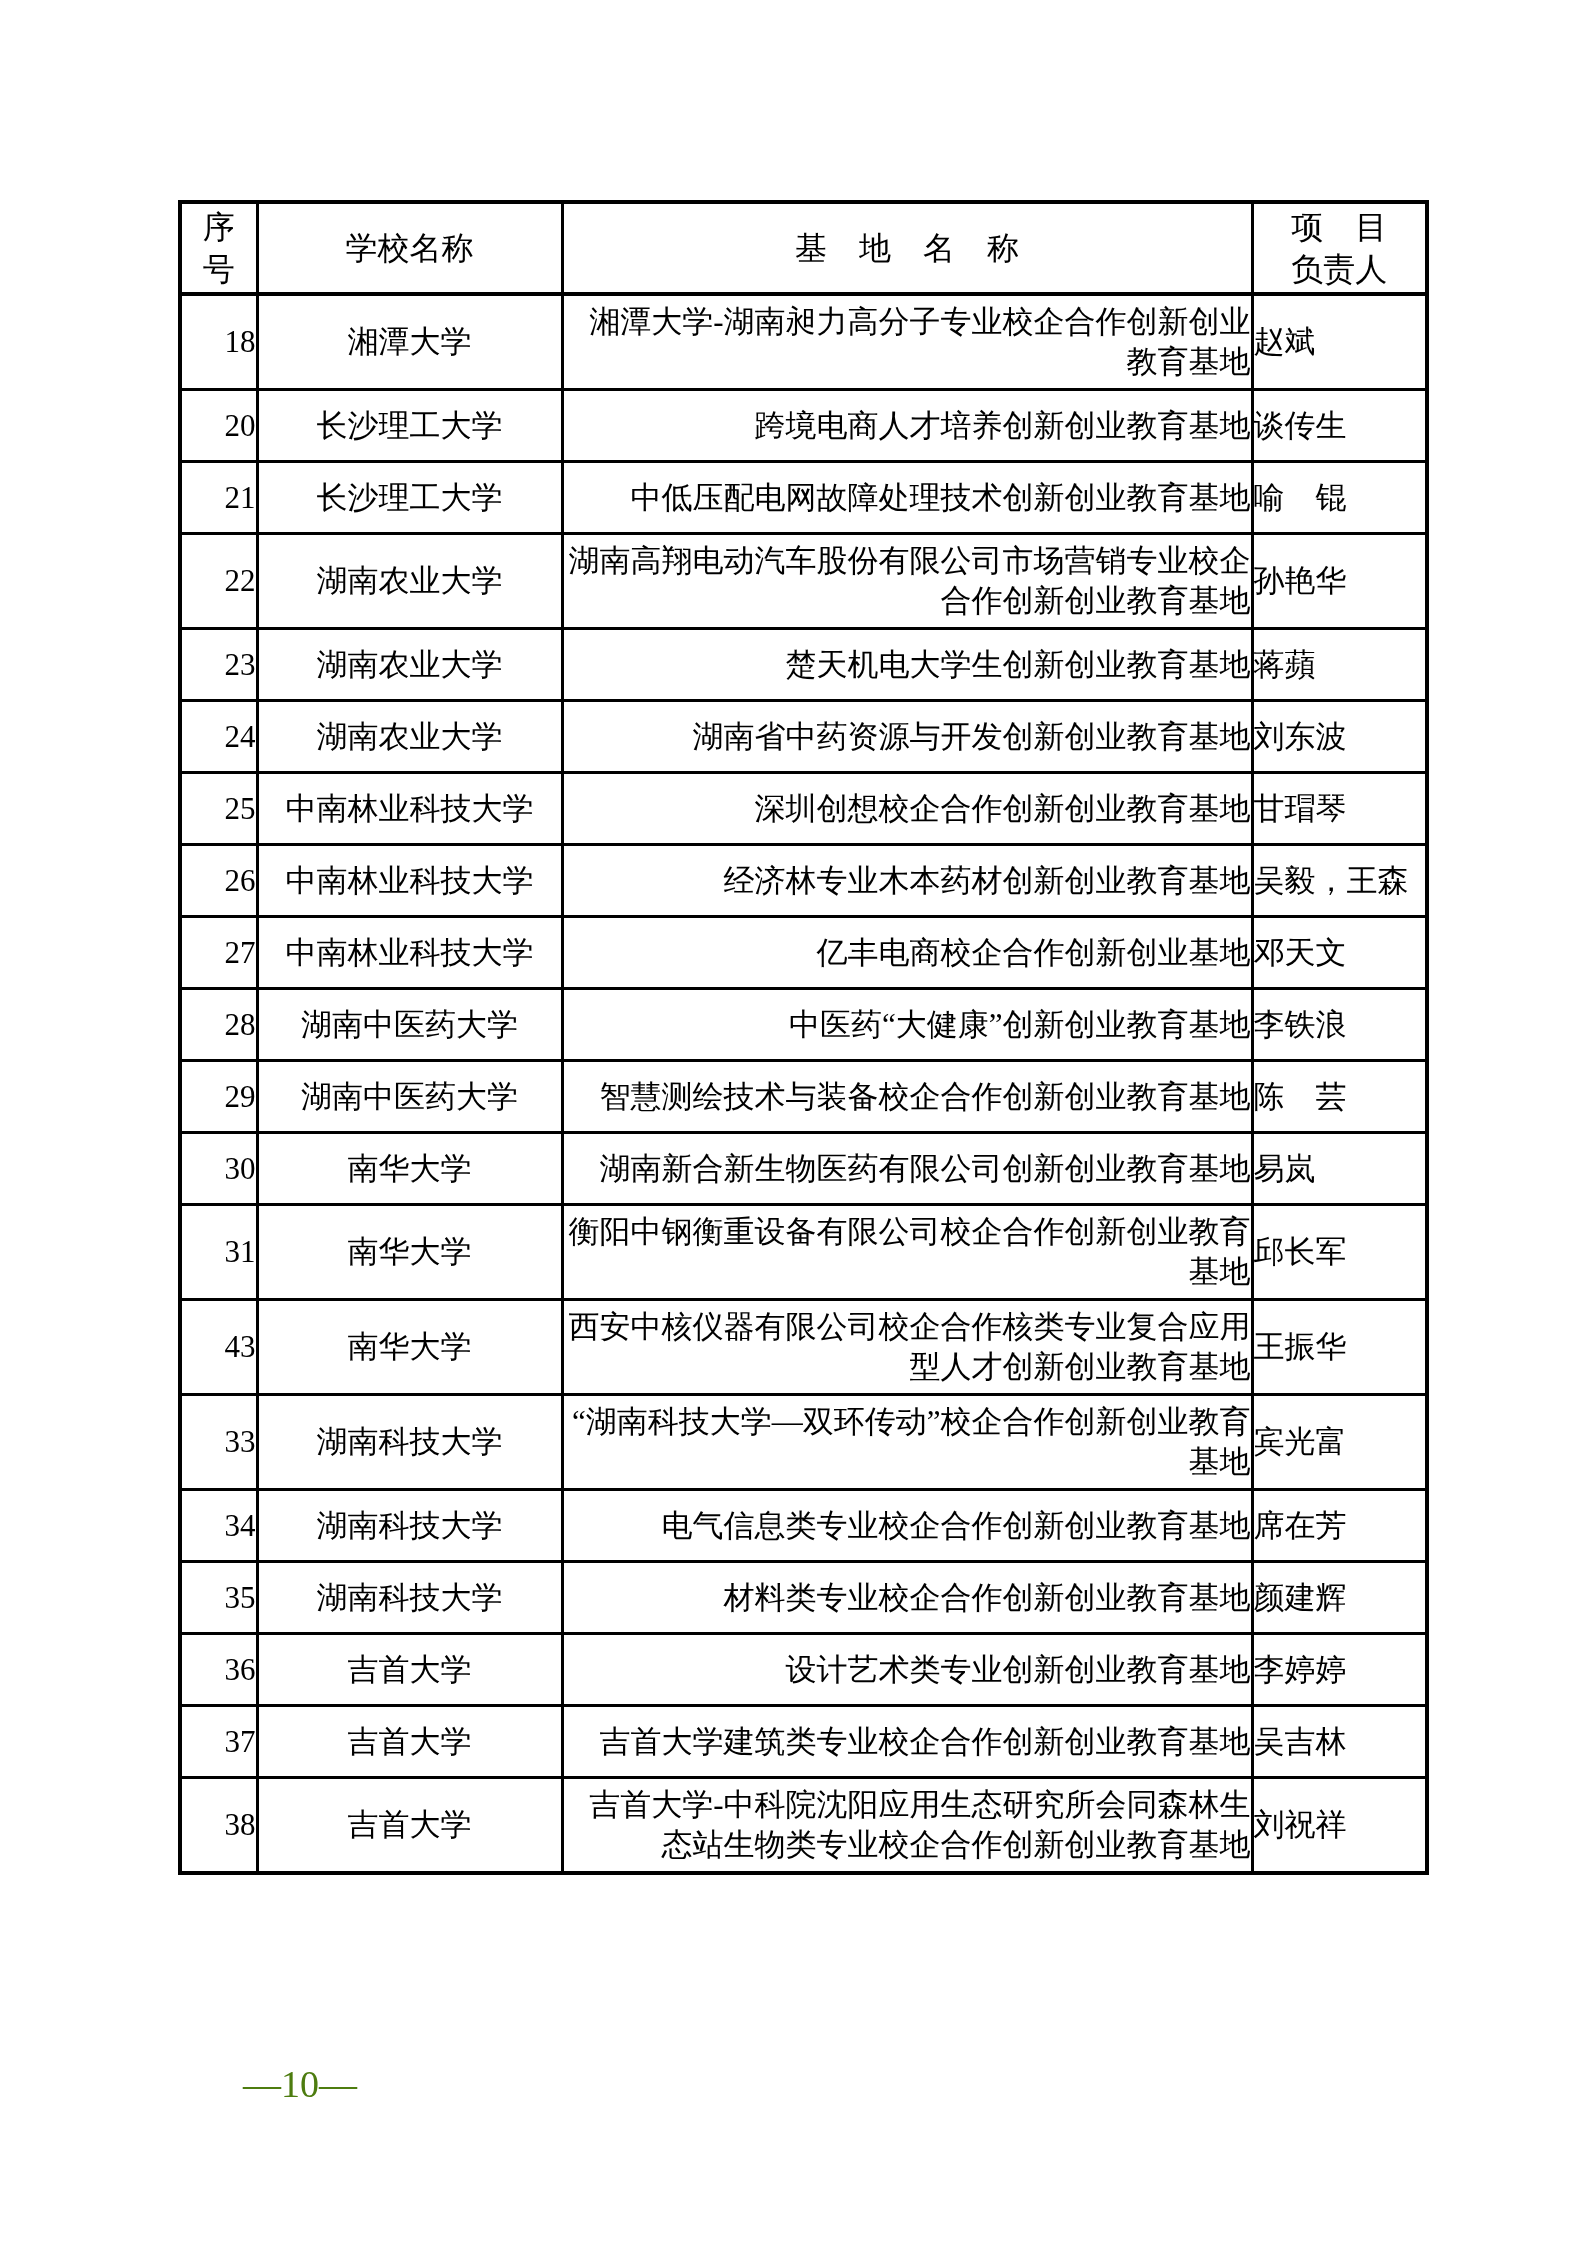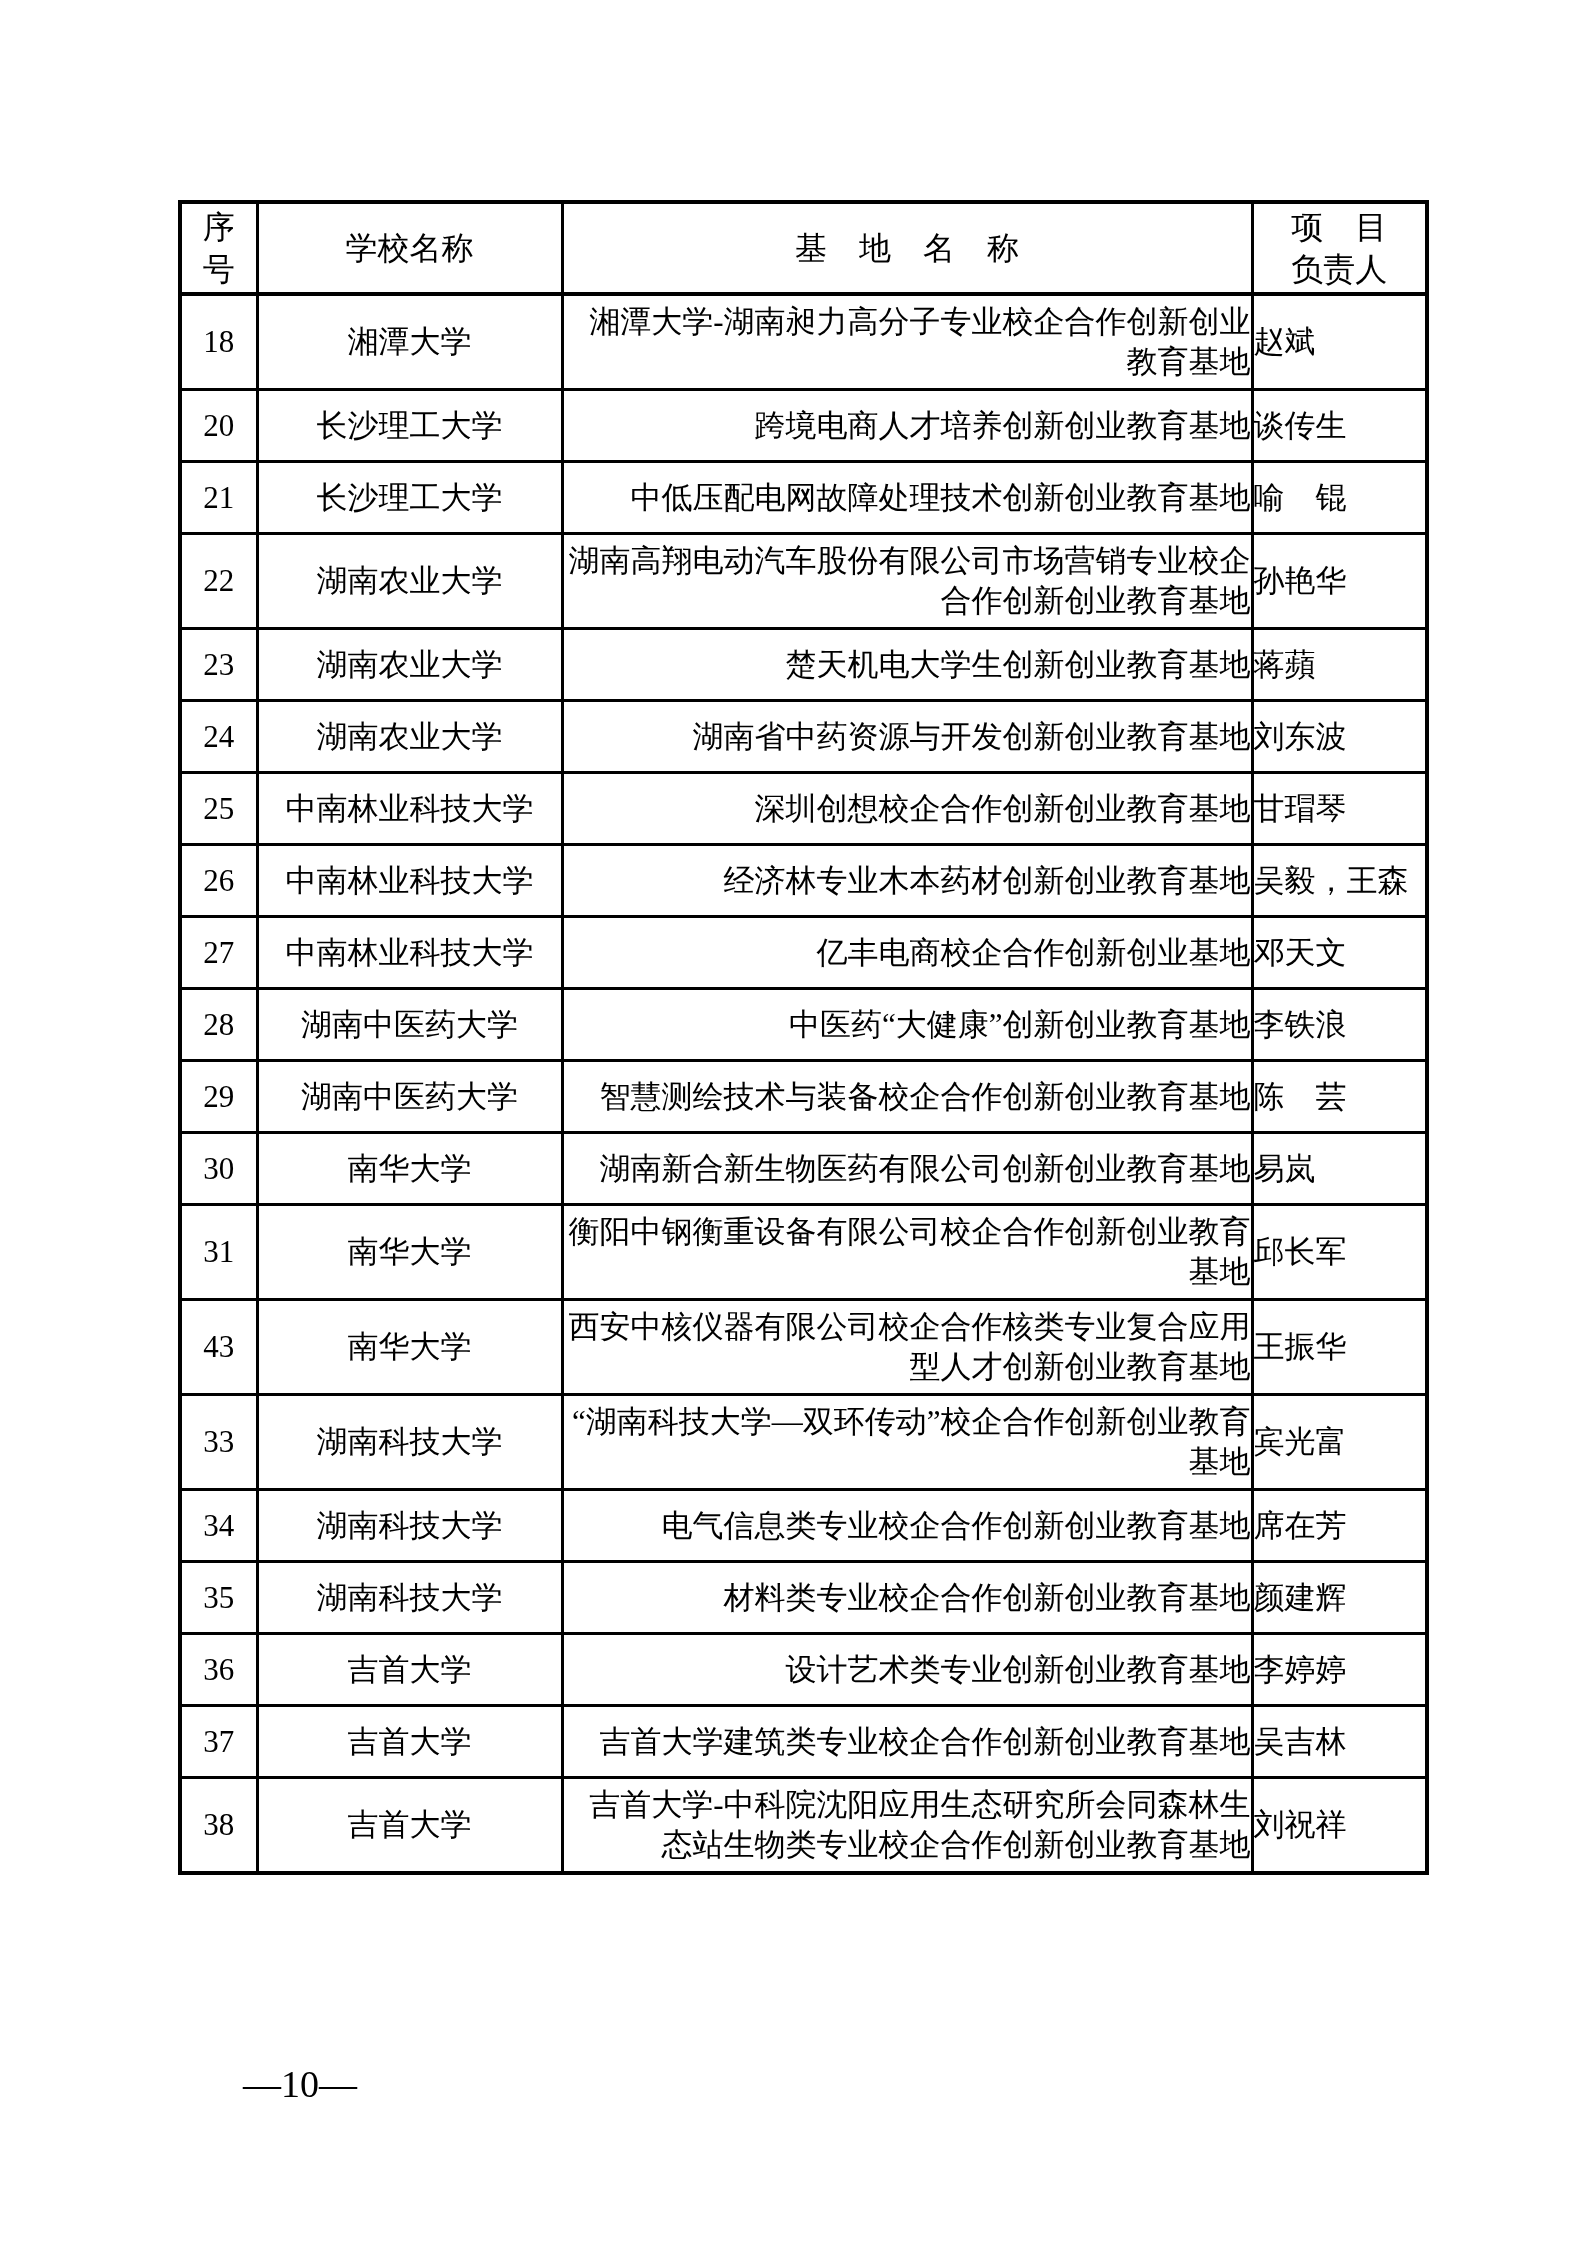--- a/index.html
+++ b/index.html
@@ -36,31 +36,31 @@
   }
   table.bases thead th {
     height: 92px;
     text-align: center;
     font-size: 32px;
     line-height: 42px;
     border-bottom: 4px solid #000000;
   }
   table.bases thead th .hline { display: block; }
   table.bases td { height: 72px; padding: 6px 0; }
-  td.c1 { text-align: center; font-size: 32px; }
+  td.c1 { text-align: right; font-size: 32px; }
   td.c2 { text-align: center; padding-left: 24px; padding-right: 10px; }
   td.c3 { text-align: right; padding-left: 25px; padding-right: 20px; }
   td.c4 { text-align: left; padding-left: 10px; padding-right: 10px; }
   .footer {
     position: absolute;
     left: 243px;
     top: 2062px;
     font-size: 38px;
     line-height: 44px;
-    color: #000000;
+    color: #4d7c0f;
   }
 </style>
 </head>
 <body>
 
 <div class="page">
 
   <table class="bases">
     <colgroup>
       <col style="width:77px">

